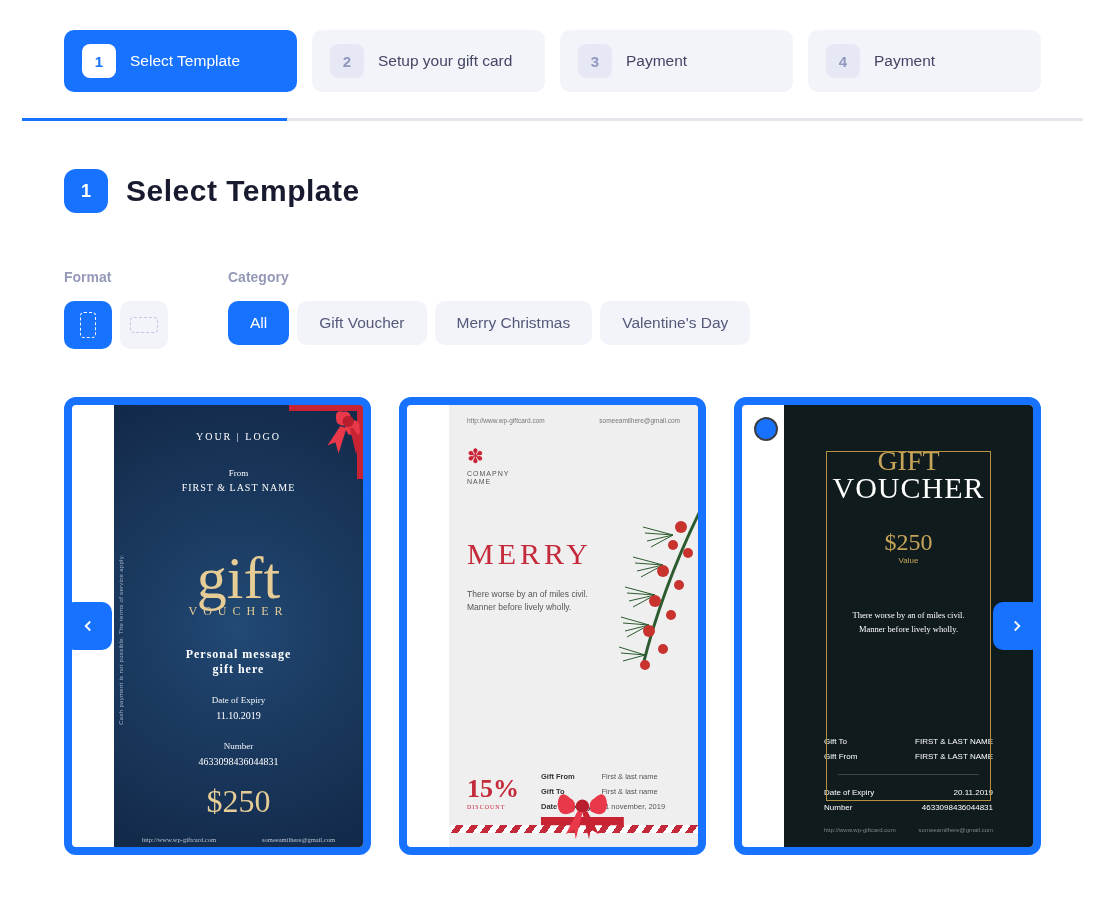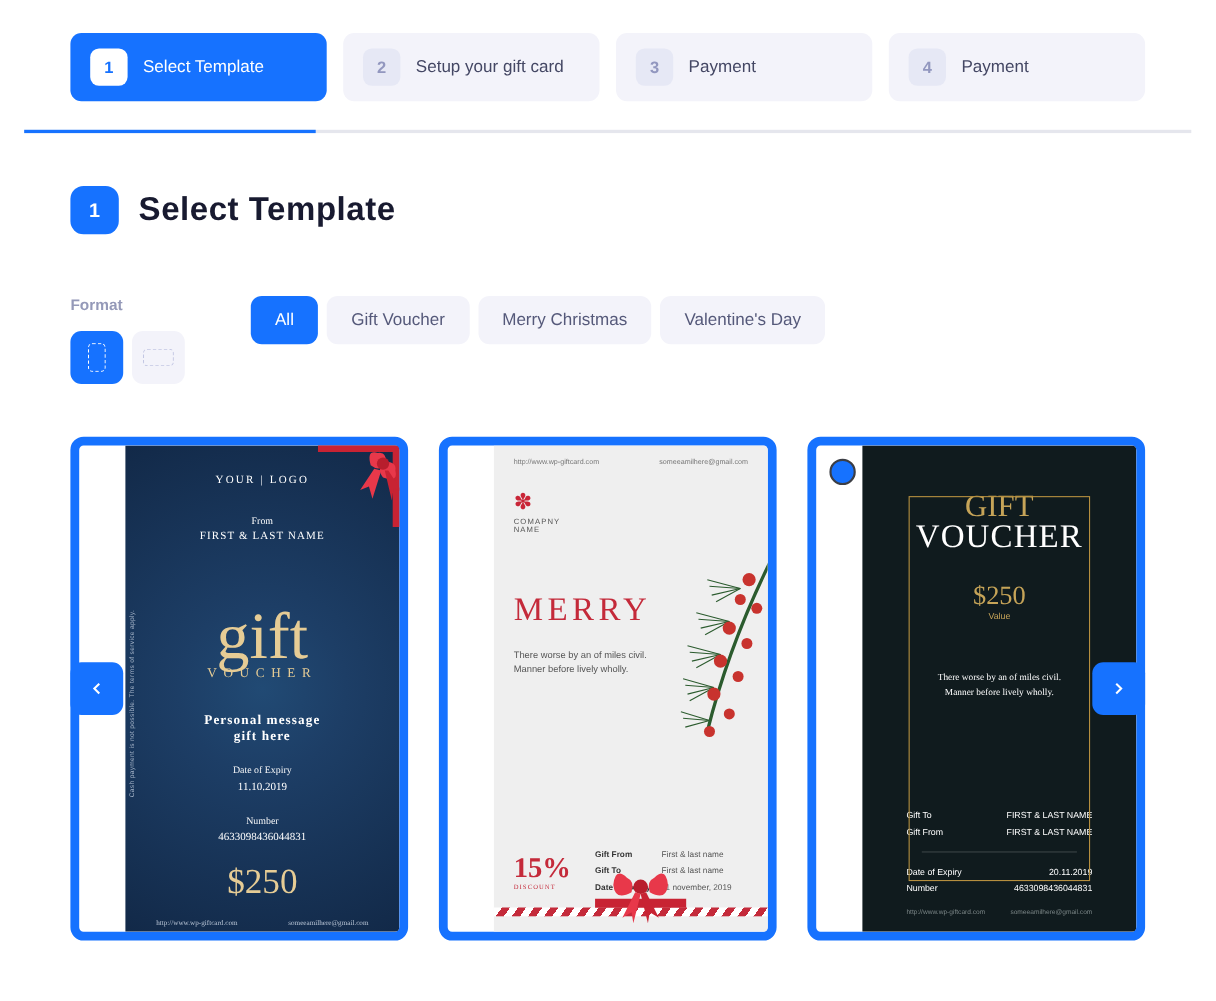--- a/index.html
+++ b/index.html
@@ -240,20 +240,21 @@
       <div class="format-opts">
         <div class="fmt fmt-portrait active">
           <div class="rect"></div>
         </div>
         <div class="fmt fmt-landscape">
           <div class="rect"></div>
         </div>
       </div>
     </div>
     <div class="fgroup">
+      <div class="flabel">Category</div>
       <div class="cat-opts">
         <div class="cat active">All</div>
         <div class="cat">Gift Voucher</div>
         <div class="cat">Merry Christmas</div>
         <div class="cat">Valentine's Day</div>
       </div>
     </div>
   </div>
 
   <div class="gallery-wrap">

